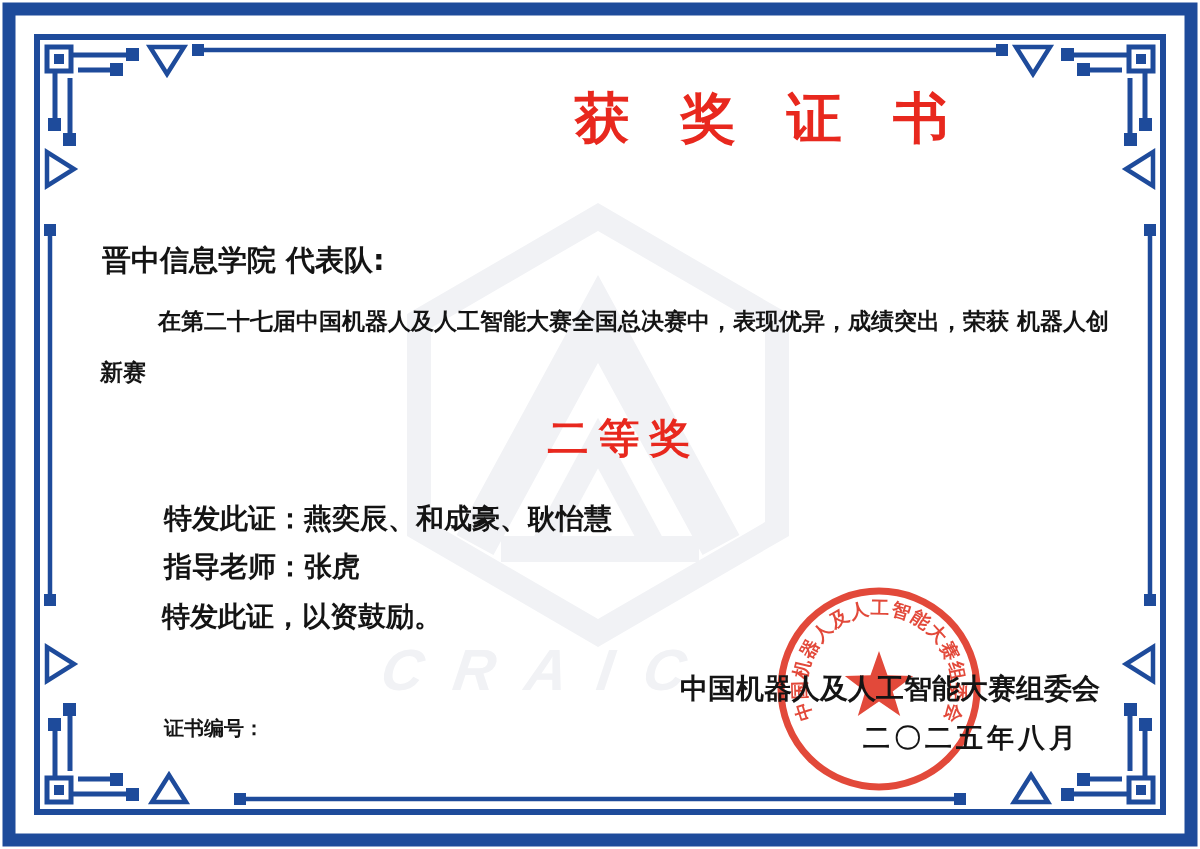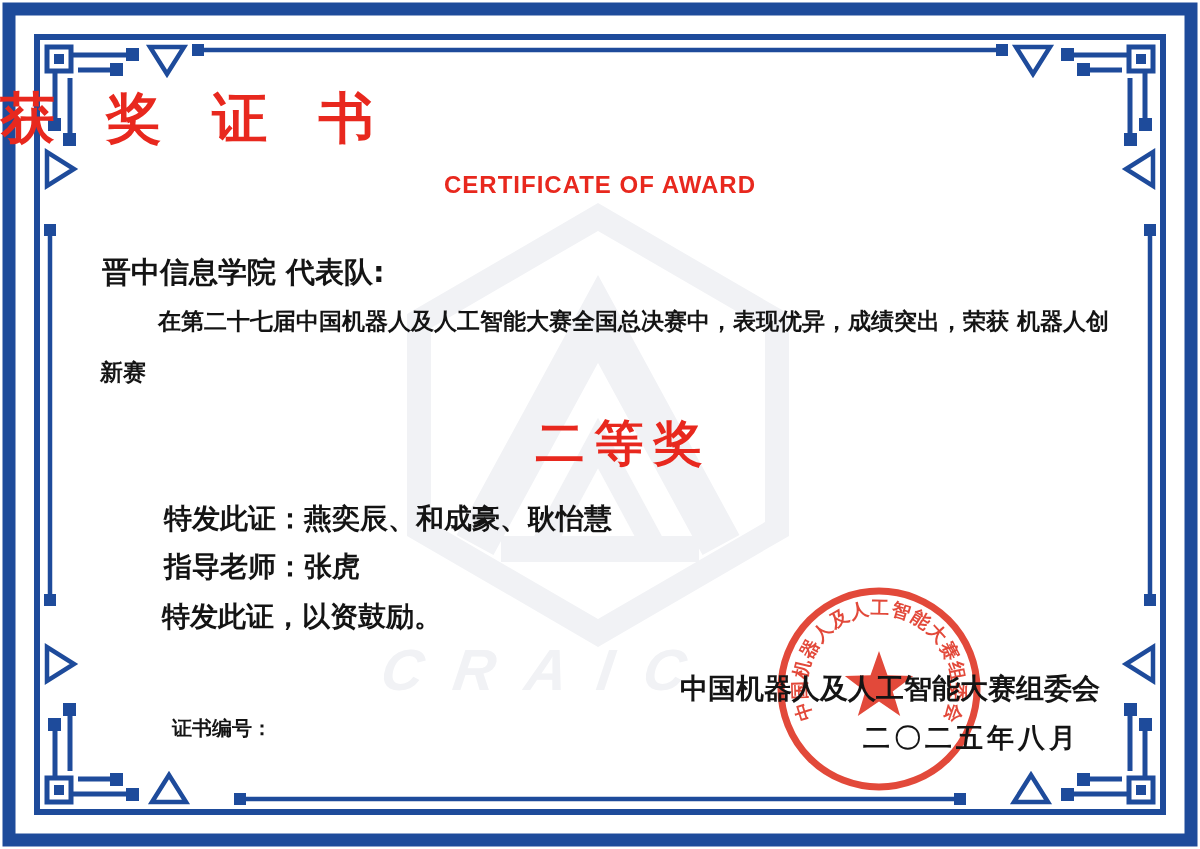--- a/index.html
+++ b/index.html
@@ -10,35 +10,35 @@
   .bl{stroke:var(--border-blue);fill:none;}
   .bf{fill:var(--border-blue);stroke:none;}
   
   .wm-logo{position:absolute;left:383px;top:203px;z-index:1;}
   .wm-text{position:absolute;left:382px;top:636px;z-index:1;
            font-family:"Liberation Sans",sans-serif;font-weight:800;font-style:italic;
            font-size:58px;letter-spacing:30px;color:var(--wm-gray);
            transform:skewX(-8deg);white-space:nowrap;}
   
   .txt{position:absolute;z-index:4;line-height:1.25;}
-  .title{left:0;top:84px;width:964px;text-align:left;
+  .title{left:0;top:84px;width:964px;text-align:right;
          font-size:55px;font-weight:900;letter-spacing:16px;color:var(--title-red);}
   .subtitle{left:0;top:170px;width:1200px;text-align:center;
             font-family:"Liberation Sans",sans-serif;font-size:24px;font-weight:800;
             letter-spacing:1px;color:var(--title-red);}
-  .recipient{left:102px;top:254px;font-size:29px;font-weight:700;}
+  .recipient{left:102px;top:242px;font-size:29px;font-weight:700;}
   .achieve{left:100px;top:296px;width:1012px;font-size:23px;font-weight:700;
            line-height:51px;text-indent:58px;}
   .award{left:0;top:413px;width:1193px;box-sizing:border-box;padding-left:55px;
-         text-align:center;font-size:49px;font-weight:900;color:var(--title-red);
+         text-align:center;font-size:41px;font-weight:900;color:var(--title-red);
          letter-spacing:10px;}
   .team{left:164px;top:501px;font-size:28px;font-weight:700;}
   .advisor{left:164px;top:549px;font-size:28px;font-weight:700;text-align:right;}
   .note{left:162px;top:599px;font-size:28px;font-weight:700;}
-  .certno-row{left:172px;top:716px;display:flex;align-items:baseline;justify-content:flex-end;}
+  .certno-row{left:164px;top:716px;display:flex;align-items:baseline;justify-content:flex-end;}
   .certno-label{font-size:20px;font-weight:700;}
   .certno-value{margin-left:14px;font-family:"Liberation Serif",serif;font-weight:700;
                 font-size:21px;letter-spacing:.5px;color:var(--certno-blue);}
   .issuer{left:660px;top:671px;width:460px;text-align:center;font-size:28px;font-weight:700;}
   .date{left:660px;top:721px;width:420px;text-align:right;font-size:27px;font-weight:700;
         letter-spacing:4px;}
   
   .seal-svg{position:absolute;left:772px;top:582px;z-index:3;opacity:.92;}
   .seal-text{font-family:"DejaVu Sans",sans-serif;font-weight:700;font-size:18.5px;
              letter-spacing:1.2px;fill:var(--seal-red);}
@@ -100,21 +100,20 @@
       <rect class="bf" x="1144" y="224" width="12" height="12"></rect>
       <rect class="bf" x="1144" y="594" width="12" height="12"></rect>
     </g>
     <use href="#cornerTL"></use>
     <use href="#cornerTL" transform="translate(1200,0) scale(-1,1)"></use>
     <use href="#cornerTL" transform="translate(0,849) scale(1,-1)"></use>
     <use href="#cornerTL" transform="translate(1200,849) scale(-1,-1)"></use>
   </svg>
 
   <div class="txt title">获 奖 证 书</div>
-  <div class="txt subtitle">CERTIFICATE OF AWARD</div>
 
   <div class="txt recipient">晋中信息学院 代表队:</div>
   <div class="txt achieve">在第二十七届中国机器人及人工智能大赛全国总决赛中，表现优异，成绩突出，荣获 机器人创新赛</div>
   <div class="txt award">二等奖</div>
 
   <div class="txt team">
     <span>特发此证：</span><span>燕奕辰、和成豪、耿怡慧</span>
   </div>
   <div class="txt advisor">
     <span>指导老师：</span><span>张虎</span>

